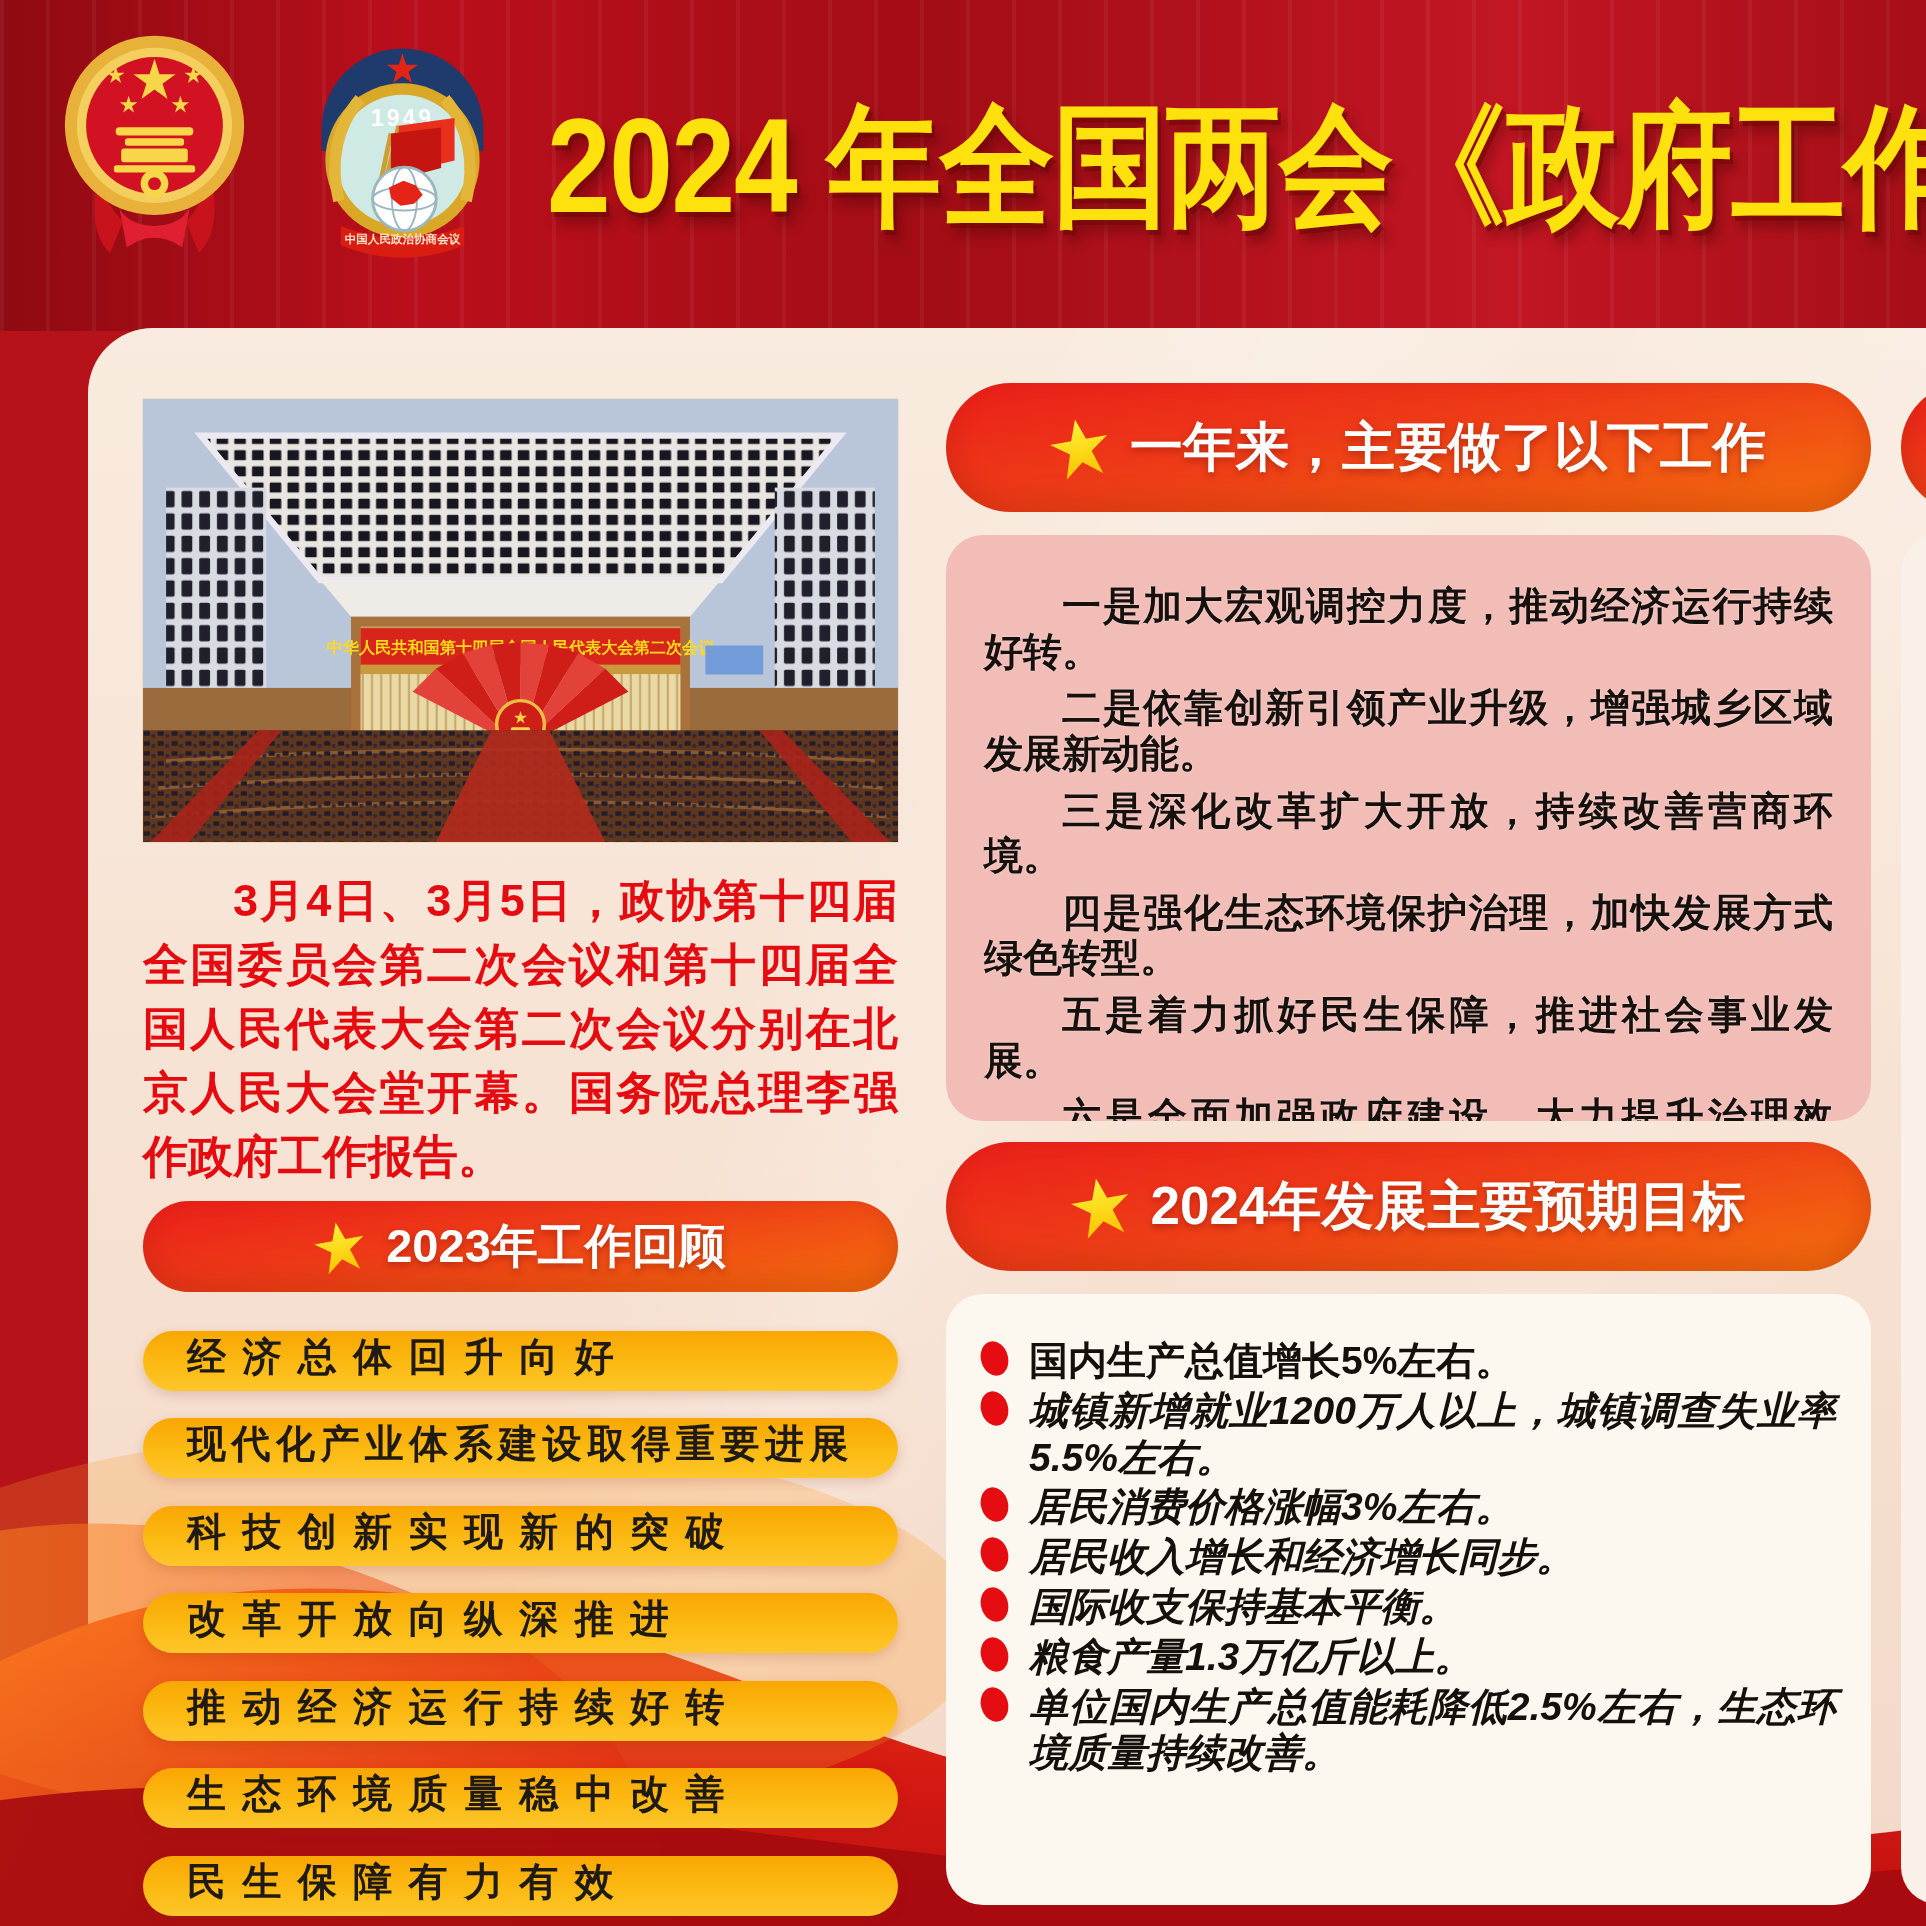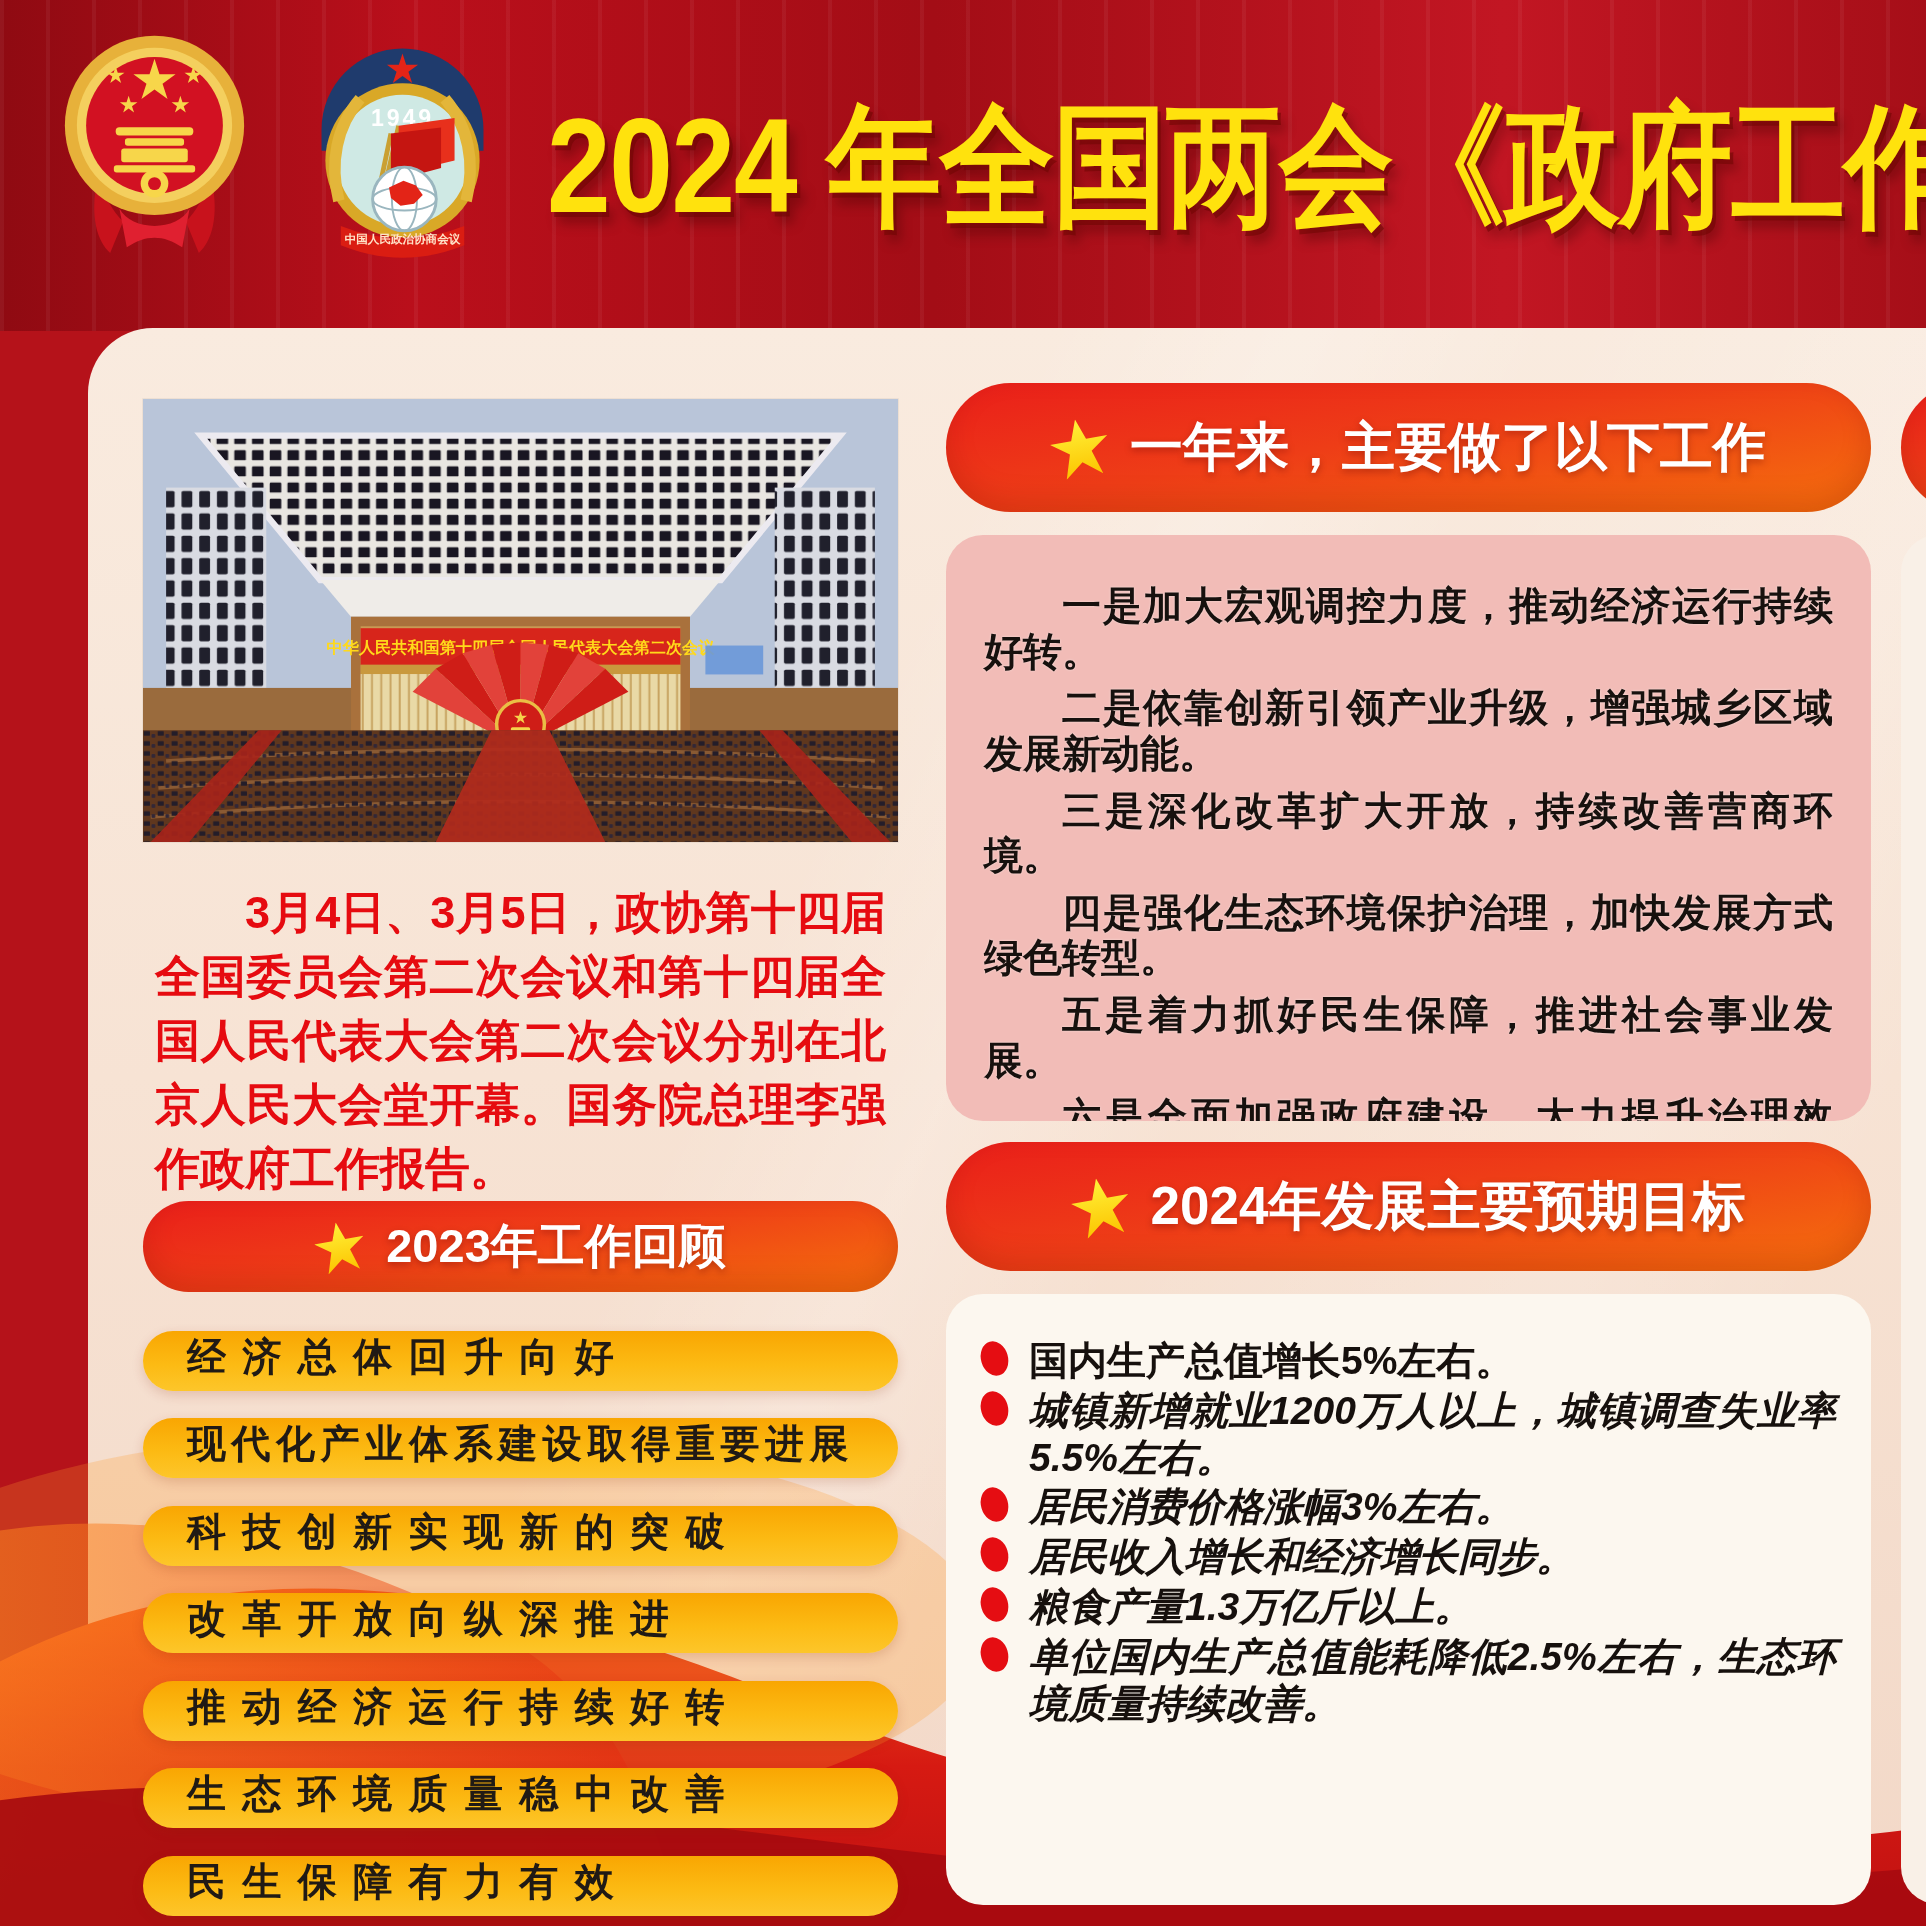--- a/index.html
+++ b/index.html
@@ -34,21 +34,21 @@
     color:#ffffff;font-weight:bold;text-shadow:0 3.1px 7px rgba(90,0,0,.35);
     box-shadow:inset 0 -10.8px 27px rgba(130,15,0,.22);}
   .star{display:inline-block;background:linear-gradient(180deg,#fff23a,#fcc400);
     clip-path:polygon(50% 0%,63% 36%,100% 36%,69% 58%,82% 100%,50% 75%,18% 100%,31% 58%,0% 36%,37% 36%);
     transform:rotate(-10deg);}
 
   
   .photo-frame{position:absolute;left:143px;top:399px;width:755px;height:443px;z-index:4;
     box-shadow:0 0 0 0.8px rgba(0,0,0,.06);}
   .intro{position:absolute;left:143px;top:869px;width:755px;z-index:4;}
-  .intro p{margin:12px;font-size:45px;line-height:1.42;color:#e60b10;font-weight:bold;
+  .intro p{margin:0;font-size:45px;line-height:1.42;color:#e60b10;font-weight:bold;
     text-indent:2em;text-align:justify;}
   .review-hdr{left:143px;top:1201px;width:755px;height:91px;font-size:47px;}
   .review-hdr .star{width:50px;height:50px;}
   .ybar{position:absolute;left:143px;width:755px;height:60px;border-radius:385px;z-index:4;
     background:linear-gradient(180deg,#f9a602 0%,#fcba13 55%,#fdc62a 100%);
     display:flex;align-items:center;padding:0 23px 8px 44px;box-sizing:border-box;
     color:#201a15;font-weight:bold;font-size:39px;letter-spacing:.42em;white-space:nowrap;
     box-shadow:0 3.9px 11.6px rgba(140,40,0,.18);}
   .ybar.long{letter-spacing:.14em;}
 
@@ -267,20 +267,24 @@
     <div class="goal">
         <span class="dot"></span>
         <p>居民消费价格涨幅3%左右。</p>
       </div>
     <div class="goal">
         <span class="dot"></span>
         <p>居民收入增长和经济增长同步。</p>
       </div>
     <div class="goal">
         <span class="dot"></span>
+        <p>国际收支保持基本平衡。</p>
+      </div>
+    <div class="goal">
+        <span class="dot"></span>
         <p>粮食产量1.3万亿斤以上。</p>
       </div>
     <div class="goal">
         <span class="dot"></span>
         <p>单位国内生产总值能耗降低2.5%左右，生态环境质量持续改善。</p>
       </div>
   </div>
 
   <div class="pill tasks-hdr">
     

